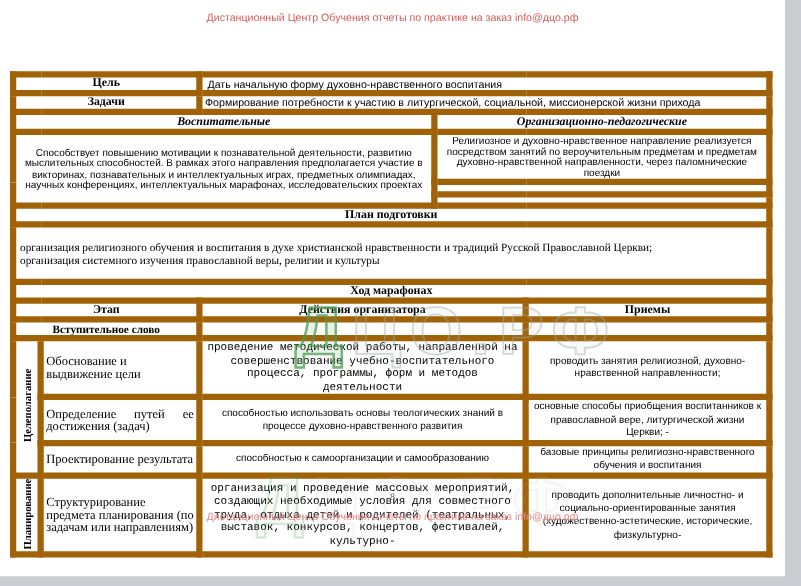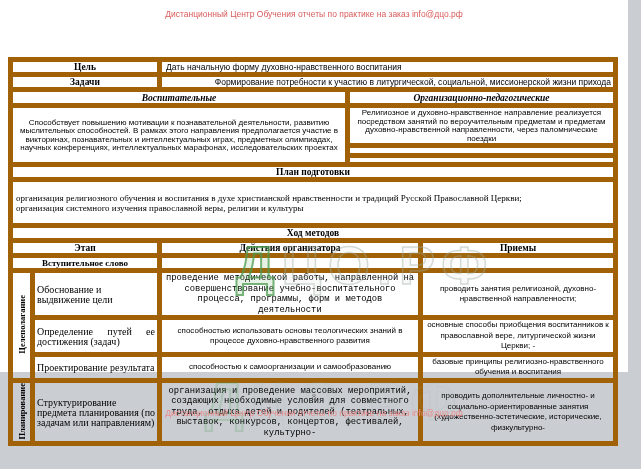--- a/index.html
+++ b/index.html
@@ -2,38 +2,38 @@
 <html><head>
 <meta charset="utf-8">
 <style>
   html,body{margin:0;padding:0;}
   body{
     width:641px;height:469px;position:relative;overflow:hidden;
     background:#caced3;
     font-family:"Liberation Serif", serif;
     color:#000;
   }
-  .page{position:absolute;left:0;top:0;width:628px;height:372px;background:#ffffff;}
+  .page{position:absolute;left:0;top:0;width:628px;height:461px;background:#ffffff;}
   .red-header{position:absolute;top:9px;left:0;width:100%;text-align:center;
     font-family:"Liberation Sans",sans-serif;font-size:8.5px;color:#d95b5b;}
   .red-footer{position:absolute;top:408px;left:0;width:100%;text-align:center;
     font-family:"Liberation Sans",sans-serif;font-size:8.5px;color:#e98b8b;}
   .page-num{position:absolute;top:393px;left:0;width:100%;text-align:center;
     font-size:8px;color:#666;}
   .doc-title{position:absolute;top:29px;left:0;width:100%;text-align:center;
     font-weight:bold;font-size:11.5px;}
   .doc-title .hl{color:#ff0000;}
 
   table.doc{position:absolute;left:8px;top:57px;width:605px;border-collapse:collapse;
     table-layout:fixed;}
   table.doc td{border:5px solid #a16207;padding:0 2px;overflow:hidden;vertical-align:middle;}
 
   .lbl{font-weight:bold;font-size:9.5px;text-align:center;}
   .val-sans{font-family:"Liberation Sans",sans-serif;font-size:8.5px;padding-left:4px !important;}
-  .val-sans-c{font-family:"Liberation Sans",sans-serif;font-size:8.5px;text-align:right;}
+  .val-sans-c{font-family:"Liberation Sans",sans-serif;font-size:8.5px;text-align:left;}
   .ital{font-weight:bold;font-style:italic;font-size:9.5px;text-align:center;}
   .para{font-family:"Liberation Sans",sans-serif;font-size:8px;line-height:8.6px;
     text-align:center;vertical-align:top;padding-top:1px !important;}
   .sect-h{font-weight:bold;font-size:9.5px;text-align:center;}
   .plan-content{font-size:9px;line-height:10px;vertical-align:top;white-space:pre-line;
     padding-left:3px !important;}
   .col-h{font-weight:bold;font-size:9.5px;text-align:center;}
   .intro{font-weight:bold;font-size:9px;text-align:center;margin-left:36px;}
   .vert{font-weight:bold;font-size:8.5px;text-align:center;padding:0 !important;}
   .vert span{writing-mode:vertical-rl;transform:rotate(180deg);display:inline-block;
@@ -97,21 +97,21 @@
 
     <tr style="height:14px">
       <td colspan="5" class="sect-h">План подготовки</td>
     </tr>
     <tr style="height:46px">
       <td colspan="5" class="plan-content">организация религиозного обучения и воспитания в духе христианской нравственности и традиций Русской Православной Церкви;
 организация системного изучения православной веры, религии и культуры</td>
     </tr>
 
     <tr style="height:12px">
-      <td colspan="5" class="sect-h">Ход методов</td>
+      <td colspan="5" class="sect-h">Ход марафонах</td>
     </tr>
 
     <tr style="height:13px">
       <td colspan="2" class="col-h">Этап</td>
       <td colspan="2" class="col-h">Действия организатора</td>
       <td class="col-h">Приемы</td>
     </tr>
 
     <tr style="height:13px">
       <td colspan="2" class="intro">Вступительное слово</td>

